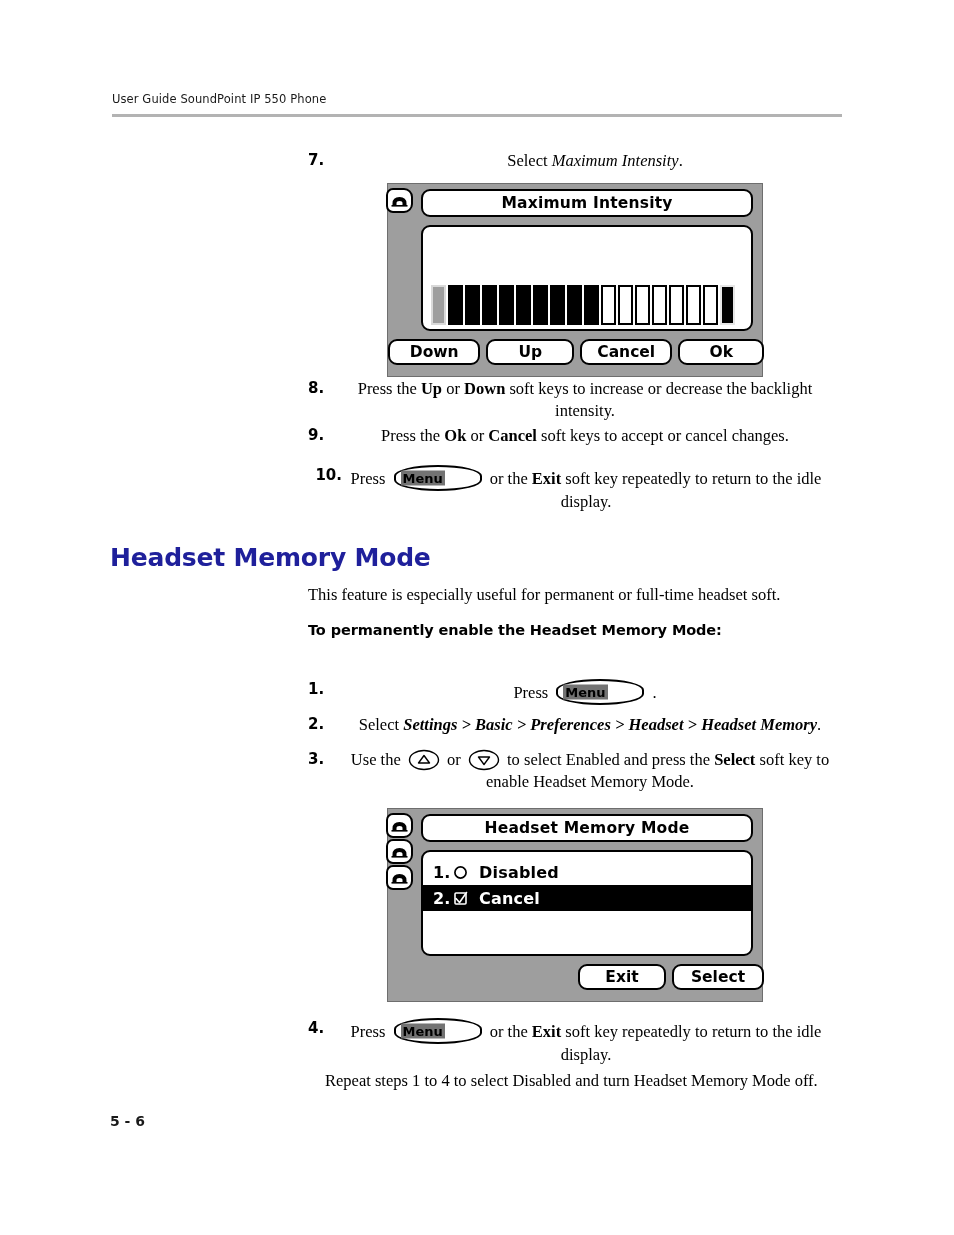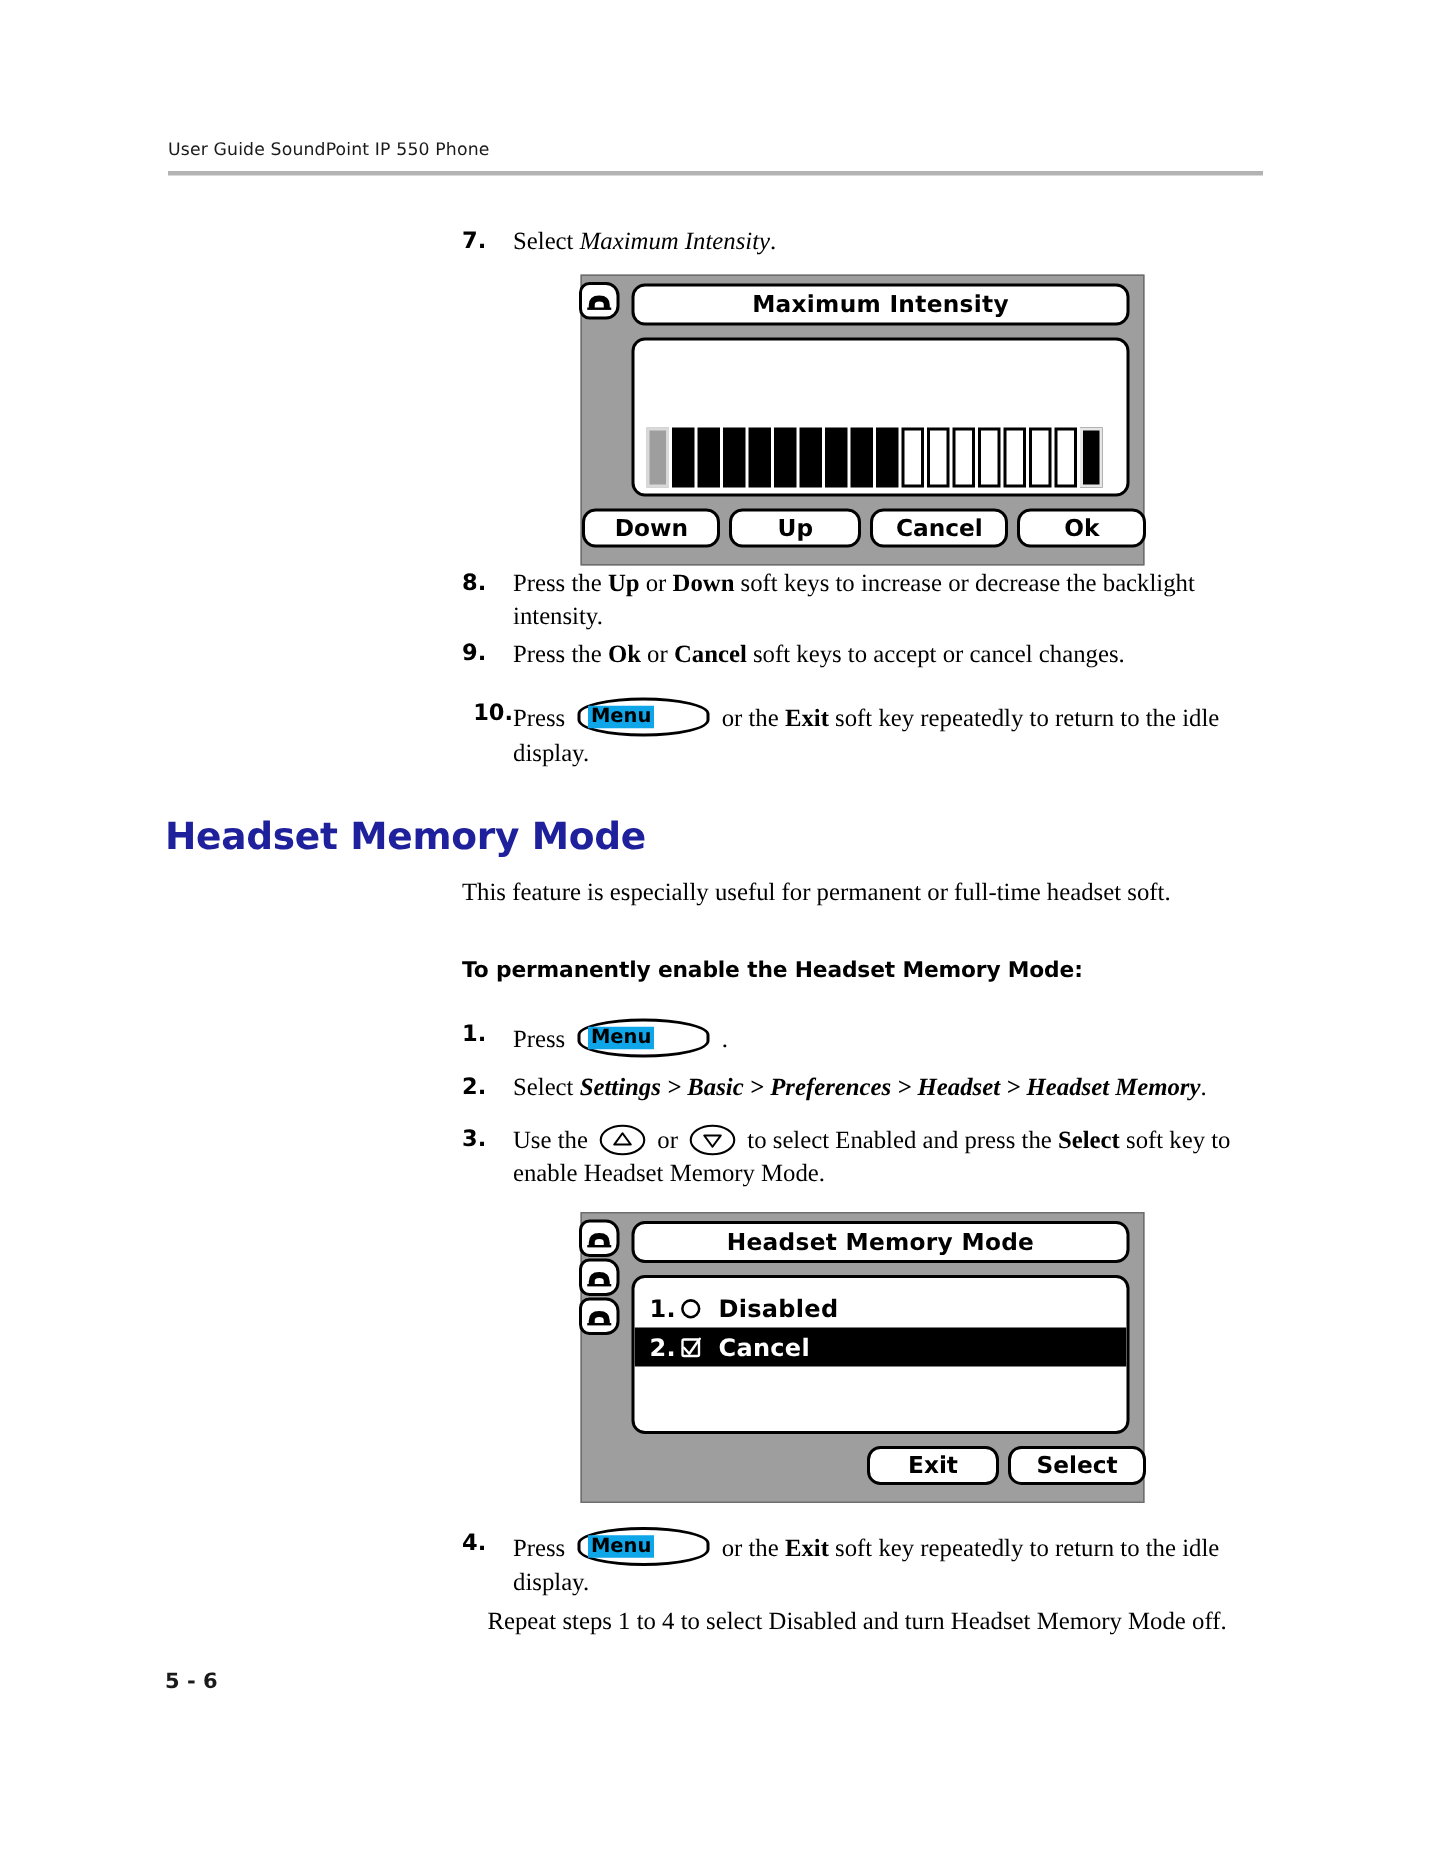--- a/index.html
+++ b/index.html
@@ -55,21 +55,21 @@
   }
   .step-num {
     font-family: "DejaVu Sans", sans-serif;
     font-weight: bold;
     font-size: 15px;
     width: 34px;
     flex: none;
     padding-top: 1px;
   }
   .step-num.wide { width: 34px; text-align: right; }
-  .step-body { flex: 1; }
+  .step-body { flex: 1; text-align: center; }
 
   .it { font-style: italic; }
   .bi { font-style: italic; font-weight: bold; }
   .b  { font-weight: bold; }
 
   
   .menukey {
     display: inline-block;
     position: relative;
     width: 88px;
@@ -87,21 +87,21 @@
   }
   .menukey .lbl {
     position: absolute;
     left: 7px;
     top: 50%;
     transform: translateY(-50%);
     font-family: "DejaVu Sans", sans-serif;
     font-weight: bold;
     font-size: 13px;
     line-height: 1;
-    background: #0ea5e9;
+    background: #737373;
     padding: 1px 2px;
     z-index: 2;
   }
 
   
   .arrowkey {
     display: inline-block;
     width: 32px;
     height: 22px;
     vertical-align: -6px;
@@ -115,21 +115,21 @@
     left: 110px;
     top: 543px;
     font-family: "DejaVu Sans", sans-serif;
     font-weight: bold;
     font-size: 25px;
     letter-spacing: -0.2px;
   }
   .h3 {
     position: absolute;
     left: 308px;
-    top: 639px;
+    top: 622px;
     font-family: "DejaVu Sans", sans-serif;
     font-weight: bold;
     font-size: 14.5px;
     letter-spacing: -0.1px;
   }
   .para {
     position: absolute;
     font-size: 16.5px;
     line-height: 1.32;
   }

